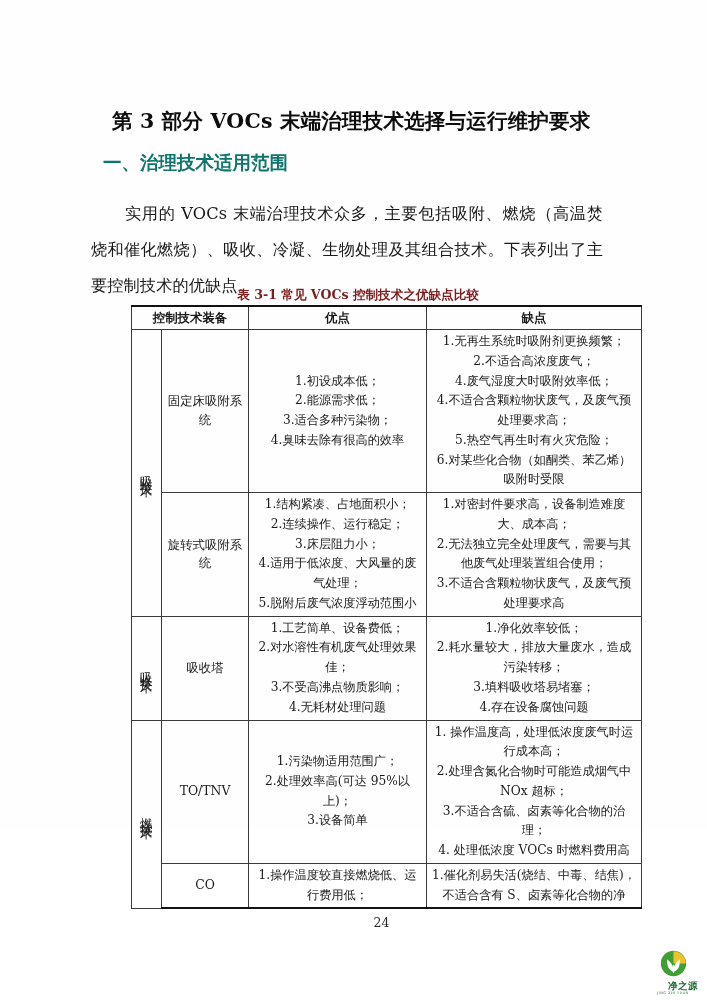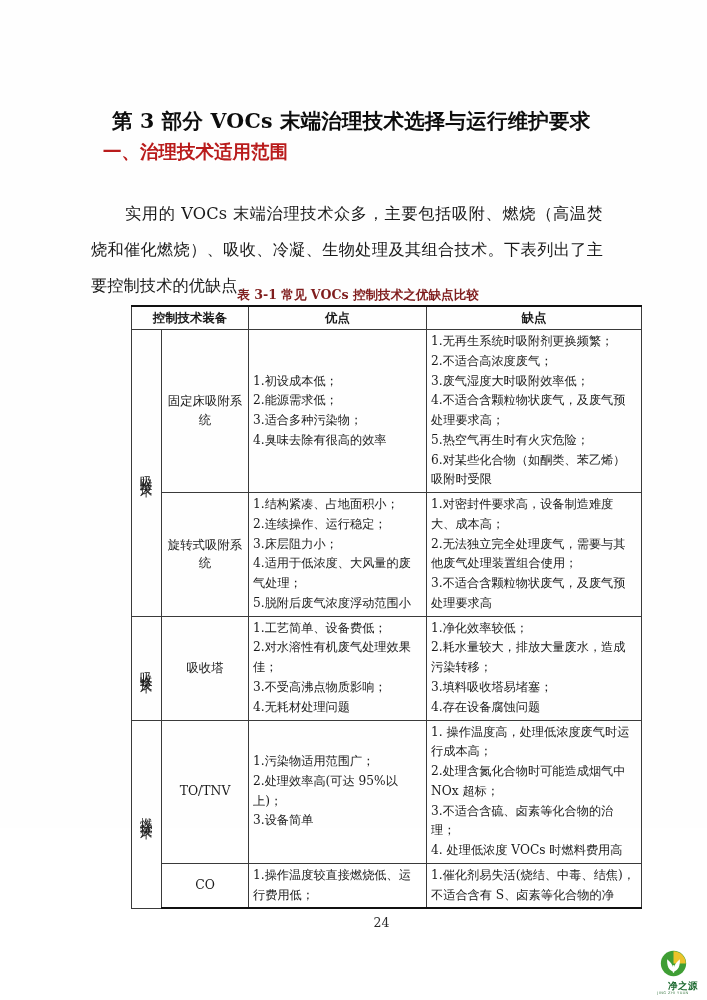--- a/index.html
+++ b/index.html
@@ -33,26 +33,26 @@
     font-family: "DejaVu Serif", "Liberation Serif", serif;
     font-size: 20.5px;
     font-weight: bold;
     letter-spacing: 0.2px;
     color: #0d0d0d;
     white-space: nowrap;
   }
   .section-title {
     position: absolute;
     left: 103px;
-    top: 124px;
+    top: 135px;
     width: 510px;
     font-family: "DejaVu Serif", "Liberation Serif", serif;
     font-size: 18.5px;
     font-weight: bold;
-    color: #b91c1c;
+    color: #0f766e;
     white-space: nowrap;
   }
 
   
   .body-par {
     position: absolute;
     left: 91px;
     top: 180px;
     width: 512px;
     font-family: "DejaVu Serif", "Liberation Serif", serif;
@@ -133,21 +133,21 @@
     text-align: center;
     font-size: 12.4px;
     line-height: 1.5;
   }
   .list-cell {
     font-size: 12.2px;
     line-height: 1.62;
     text-align: left;
     padding: 6px 5px 6px 6px;
   }
-  .list-cell .li { display: block; }
+  .list-cell .li { display: block; text-align: center; }
 
   
   .page-no {
     position: absolute;
     left: 0;
     top: 915px;
     width: 707px;
     text-align: center;
     font-family: "DejaVu Serif", "Liberation Serif", serif;
     font-size: 12.5px;
@@ -225,21 +225,21 @@
           <td class="dev-cell">固定床吸附系统</td>
           <td class="list-cell">
             <span class="li">1.初设成本低；</span>
             <span class="li">2.能源需求低；</span>
             <span class="li">3.适合多种污染物；</span>
             <span class="li">4.臭味去除有很高的效率</span>
           </td>
           <td class="list-cell">
             <span class="li">1.无再生系统时吸附剂更换频繁；</span>
             <span class="li">2.不适合高浓度废气；</span>
-            <span class="li">3.废气湿度大时吸附效率低；</span>
+            <span class="li">4.废气湿度大时吸附效率低；</span>
             <span class="li">4.不适合含颗粒物状废气，及废气预处理要求高；</span>
             <span class="li">5.热空气再生时有火灾危险；</span>
             <span class="li">6.对某些化合物（如酮类、苯乙烯）吸附时受限</span>
           </td>
         </tr>
 
         <tr>
           <td class="dev-cell">旋转式吸附系统</td>
           <td class="list-cell">
             <span class="li">1.结构紧凑、占地面积小；</span>

